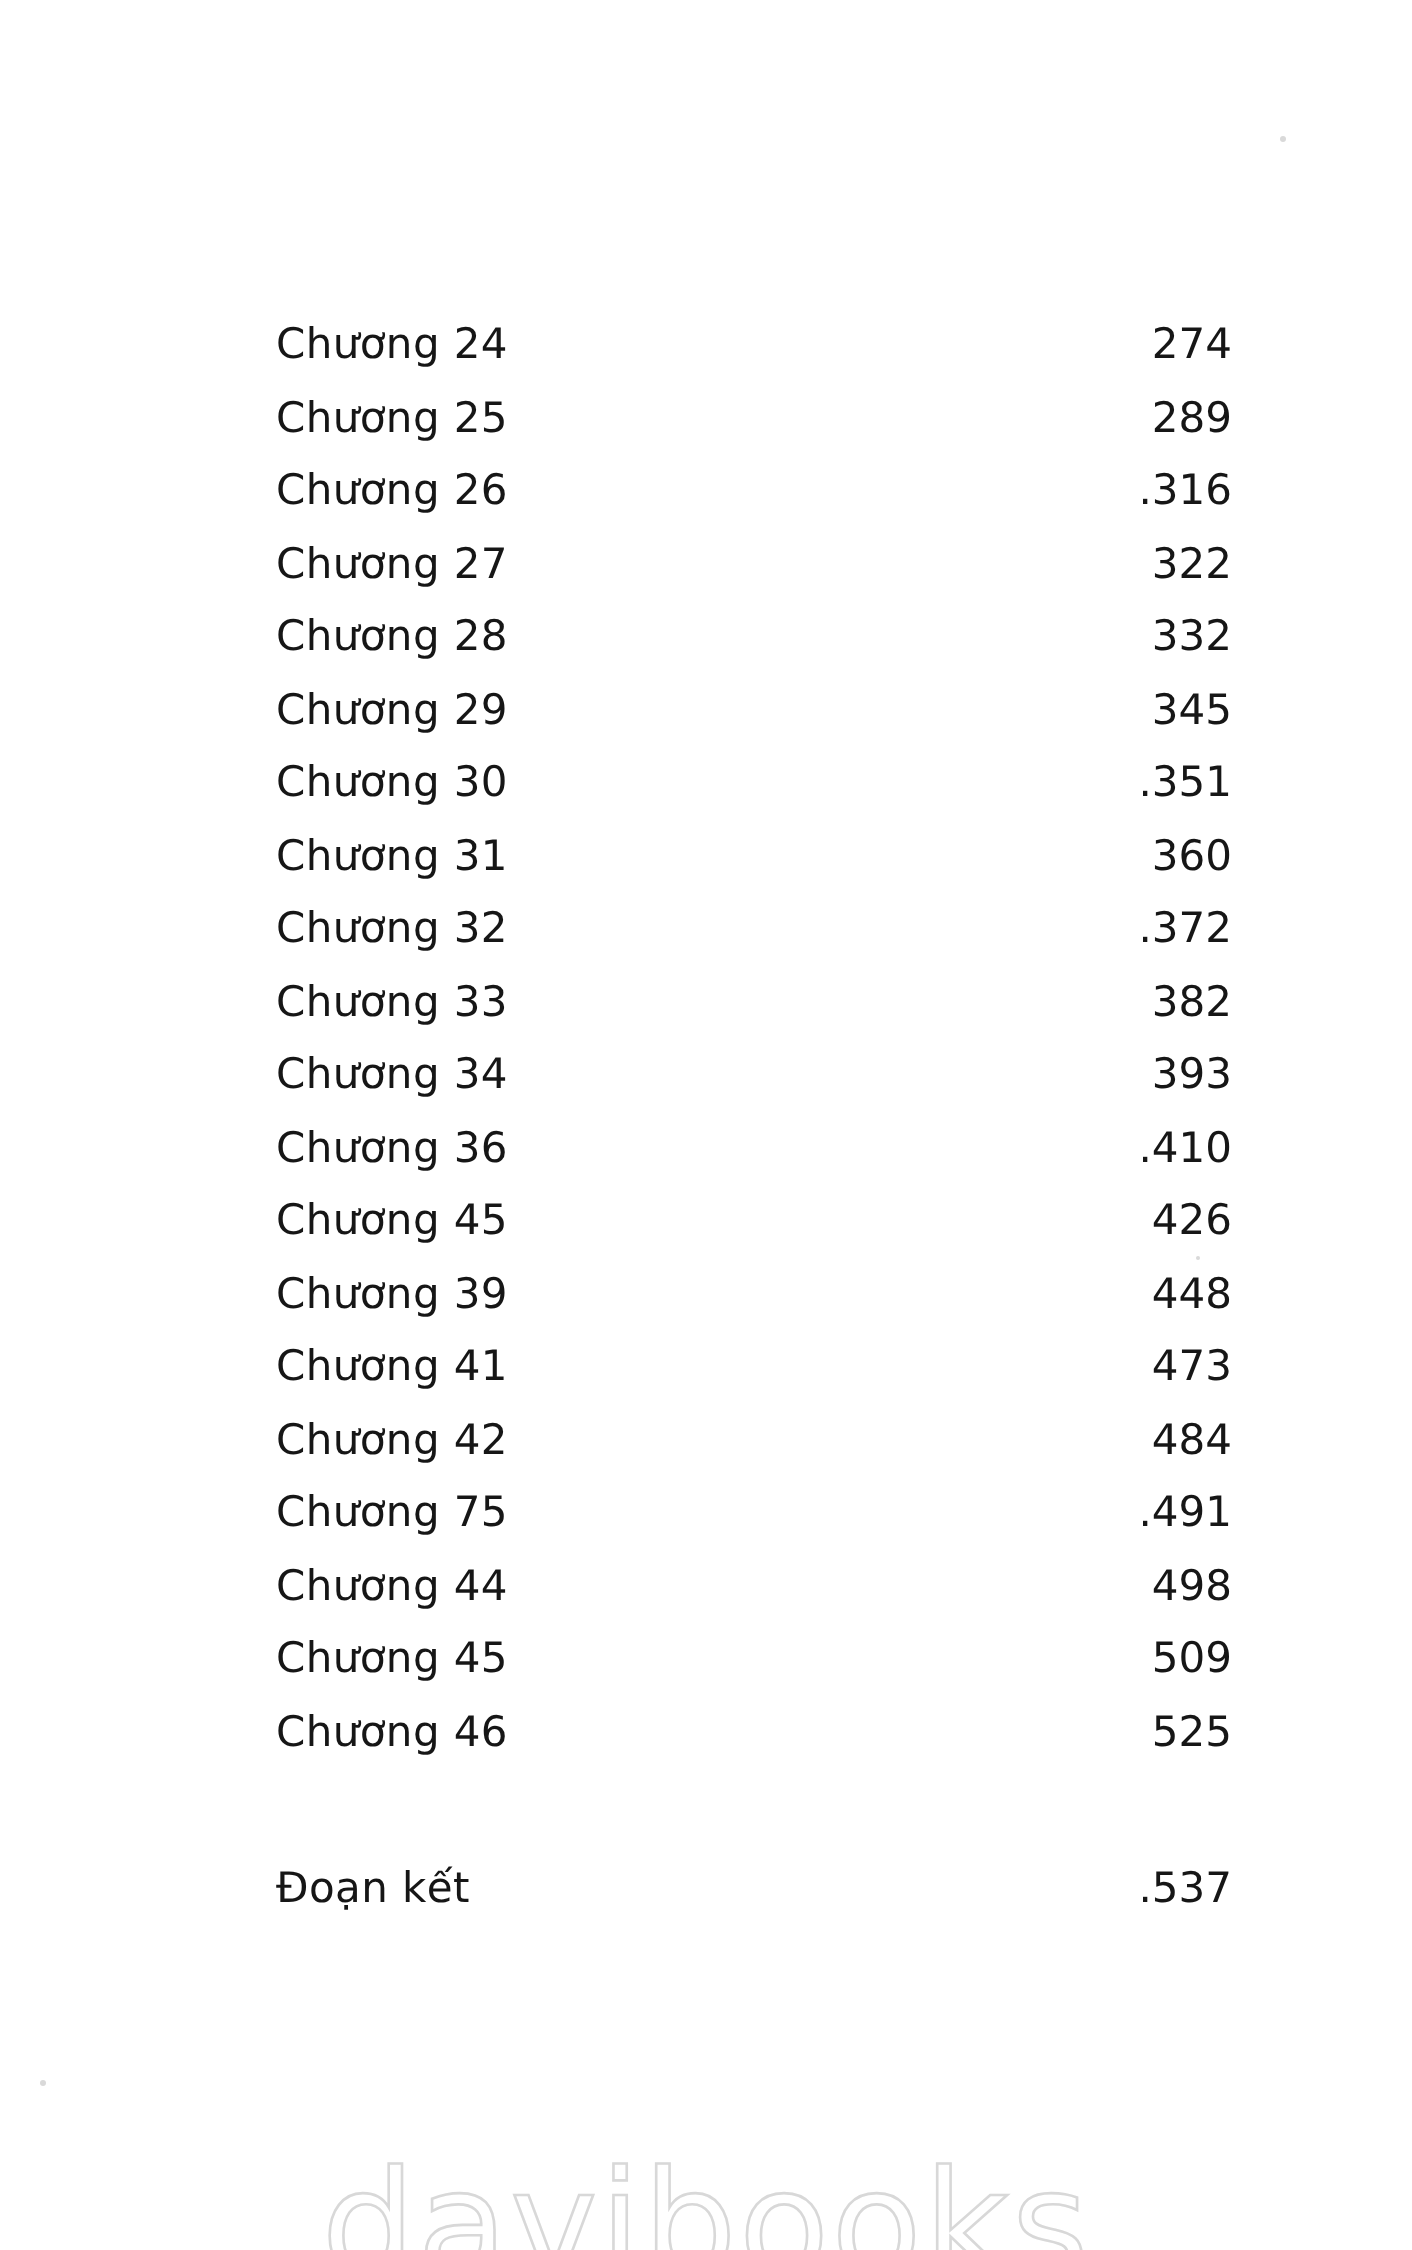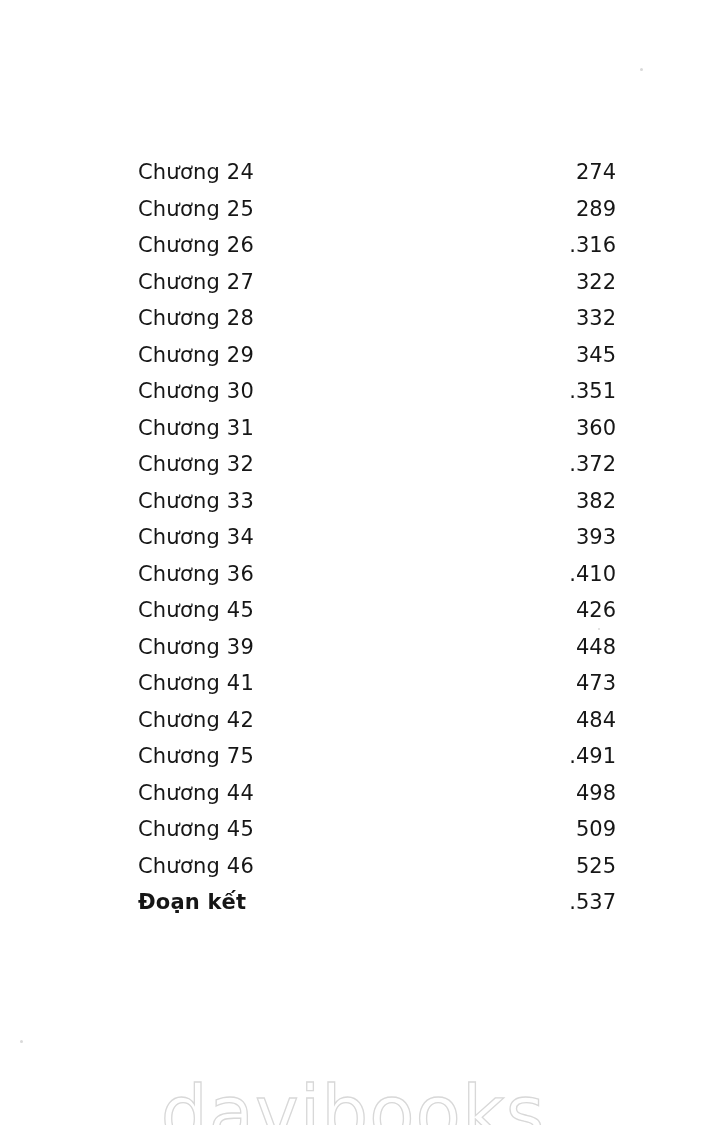--- a/index.html
+++ b/index.html
@@ -56,21 +56,22 @@
   .toc-leader.short::after {
     content: ".  .  .  .  .  .  .  .  .  .  .  .  .  .  .  .  .  .  .  .  .  .  .  .  .  .  .";
   }
   .toc-page {
     font-size: 21px;
     color: #161616;
     text-align: right;
     min-width: 52px;
   }
   .toc-row.final .toc-label {
-    font-weight: bold;
+    font-weight: normal;
+    margin-top: 42px;
   }
   
   .watermark {
     position: absolute;
     left: 0;
     width: 706px;
     text-align: center;
     pointer-events: none;
     user-select: none;
   }

